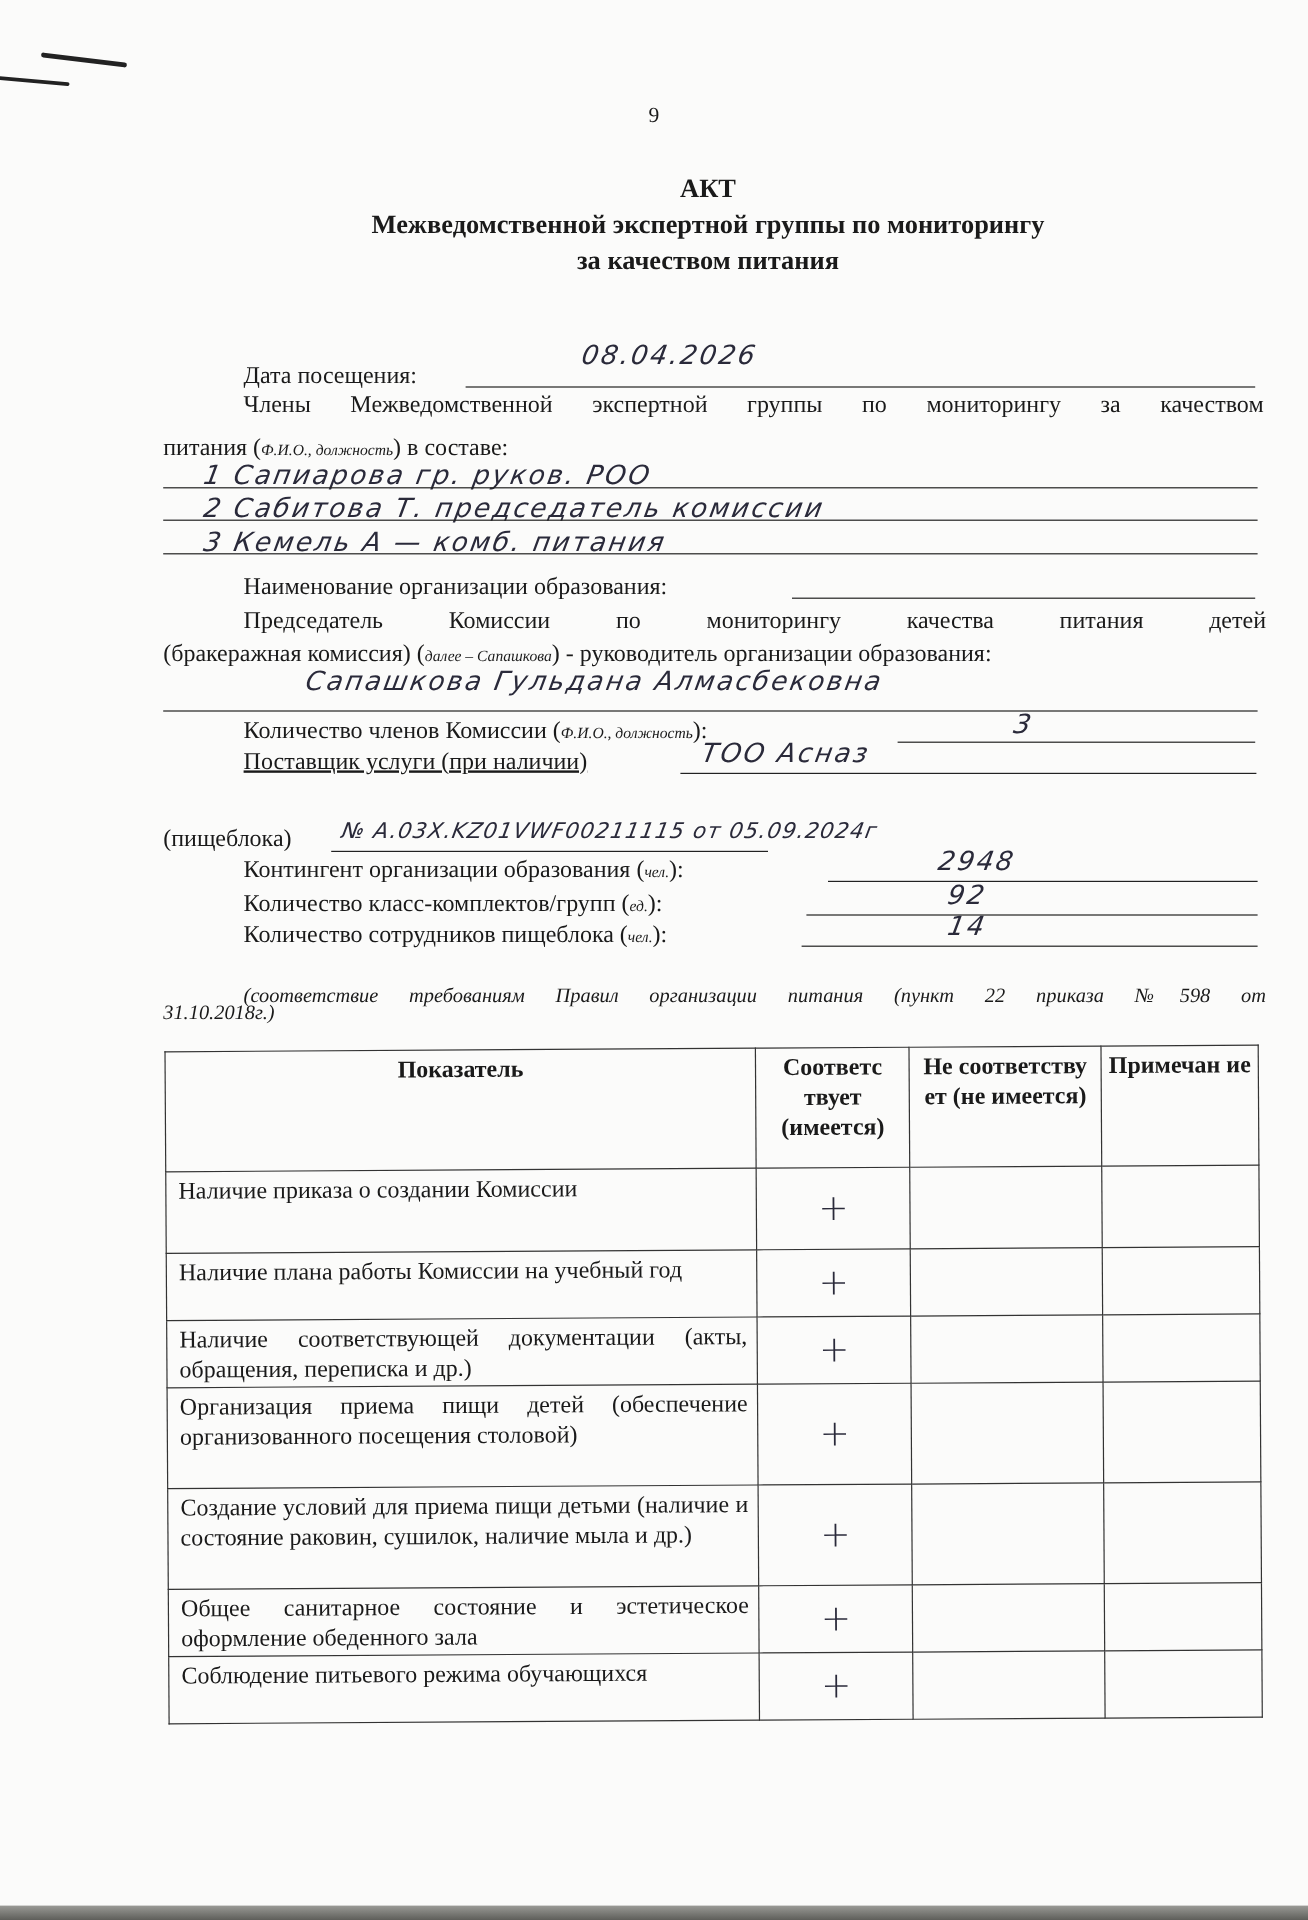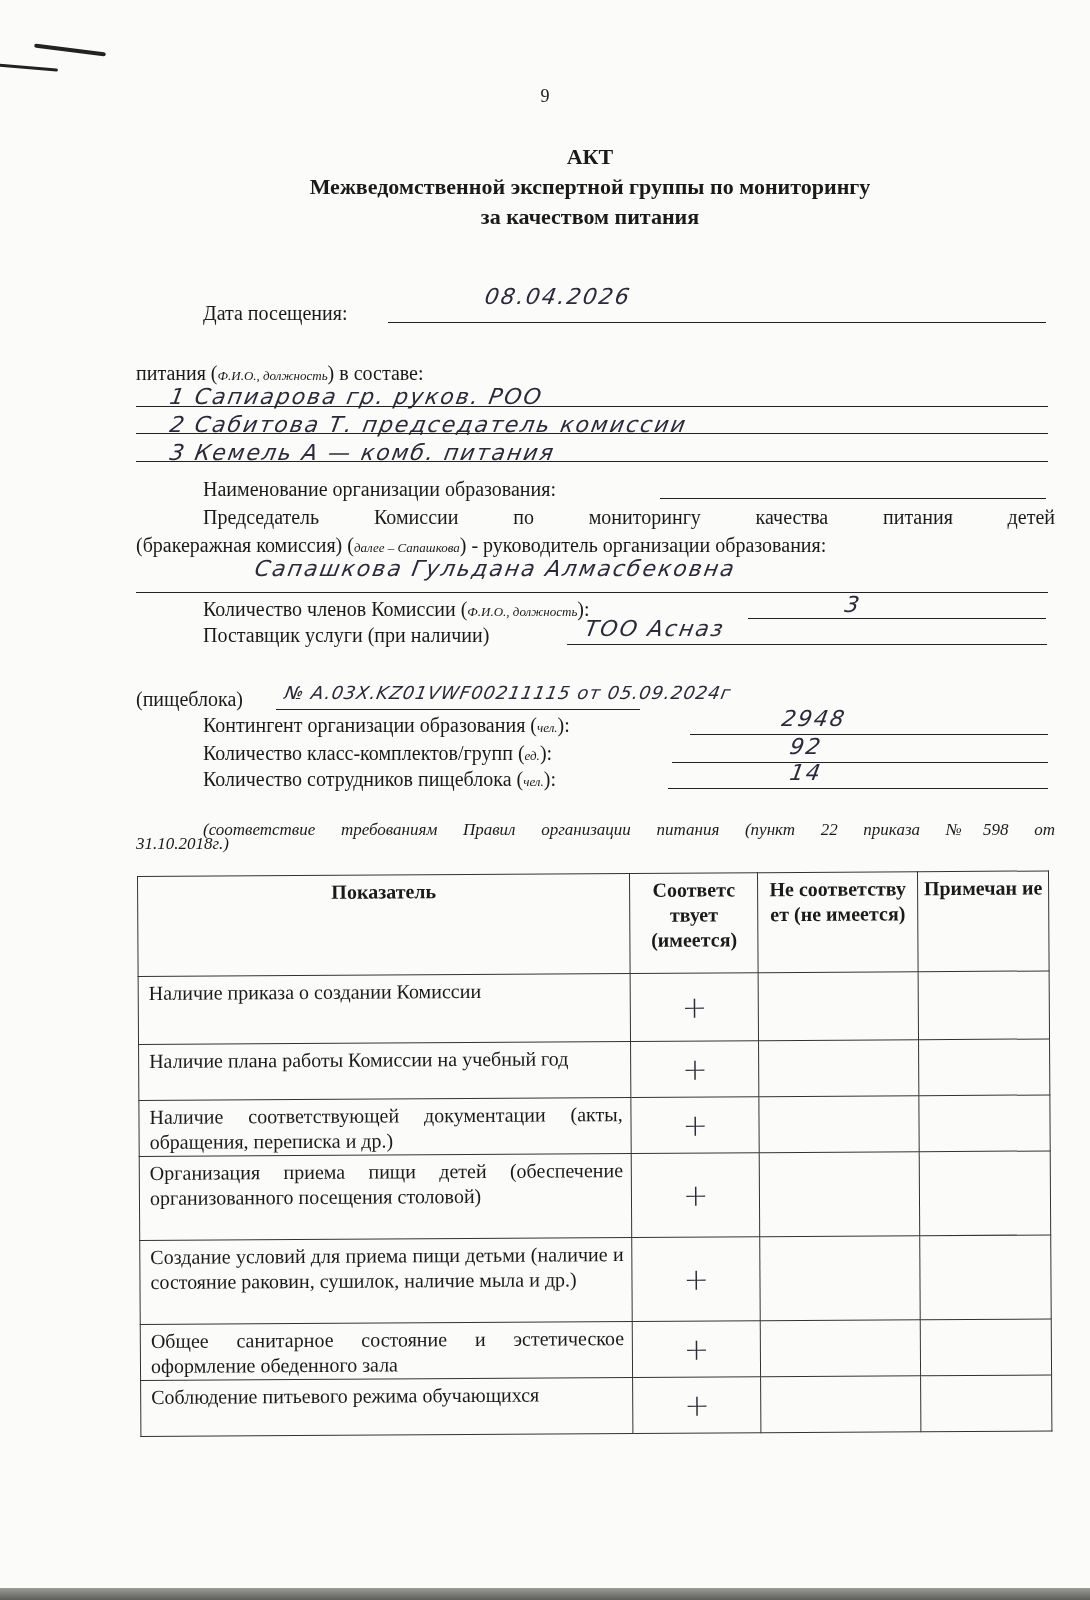--- a/index.html
+++ b/index.html
@@ -44,20 +44,21 @@
   <div class="page-num">9</div>
 
   <div class="title t1">АКТ</div>
   <div class="title t2">Межведомственной экспертной группы по мониторингу</div>
   <div class="title t3">за качеством питания</div>
 
   <div class="line" style="left:203px; top:300px;">Дата посещения:</div>
   <div class="uline" style="left:388px; top:322px; width:658px;"></div>
   <div class="hw" style="left:485px; top:284px;">08.04.2026</div>
 
+  <div class="justify" style="left:203px; top:324px; width:850px;">Члены Межведомственной экспертной группы по мониторингу за качеством</div>
   <div class="line" style="left:136px; top:360px;"><span>питания (</span><i class="em">Ф.И.О., должность</i><span>) в составе:</span></div>
 
   <div class="hw" style="left:170px; top:384px;">1  Сапиарова гр. руков. РОО</div>
   <div class="uline" style="left:136px; top:406px; width:912px;"></div>
   <div class="hw" style="left:170px; top:412px;">2  Сабитова Т.  председатель комиссии</div>
   <div class="uline" style="left:136px; top:433px; width:912px;"></div>
   <div class="hw" style="left:170px; top:440px;">3  Кемель А  —  комб. питания</div>
   <div class="uline" style="left:136px; top:461px; width:912px;"></div>
 
   <div class="line" style="left:203px; top:476px;">Наименование организации образования:</div>
@@ -65,21 +66,21 @@
 
   <div class="justify" style="left:203px; top:504px; width:852px;">Председатель Комиссии по мониторингу качества питания детей</div>
   <div class="line" style="left:136px; top:532px;"><span>(бракеражная комиссия) (</span><i class="em">далее – Сапашкова</i><span>) - руководитель организации образования:</span></div>
   <div class="hw" style="left:255px; top:556px;">Сапашкова Гульдана Алмасбековна</div>
   <div class="uline" style="left:136px; top:592px; width:912px;"></div>
 
   <div class="line" style="left:203px; top:596px;"><span>Количество членов Комиссии (</span><i class="em">Ф.И.О., должность</i><span>):</span></div>
   <div class="uline" style="left:748px; top:618px; width:298px;"></div>
   <div class="hw" style="left:845px; top:592px;">3</div>
 
-  <div class="line" style="left:203px; top:622px;">Поставщик услуги (при наличии)</div>
+  <div class="line" style="left:203px; top:622px;text-decoration:underline;">Поставщик услуги (при наличии)</div>
   <div class="uline" style="left:567px; top:644px; width:480px;"></div>
   <div class="hw" style="left:585px; top:616px;">ТОО Асназ</div>
 
   <div class="line" style="left:136px; top:686px;">(пищеблока)</div>
   <div class="uline" style="left:276px; top:709px; width:364px;"></div>
   <div class="hw small" style="left:285px; top:682px;">№ A.03X.KZ01VWF00211115  от 05.09.2024г</div>
 
   <div class="line" style="left:203px; top:712px;"><span>Контингент организации образования (</span><i class="em">чел.</i><span>):</span></div>
   <div class="uline" style="left:690px; top:734px; width:358px;"></div>
   <div class="hw" style="left:782px; top:706px;">2948</div>

